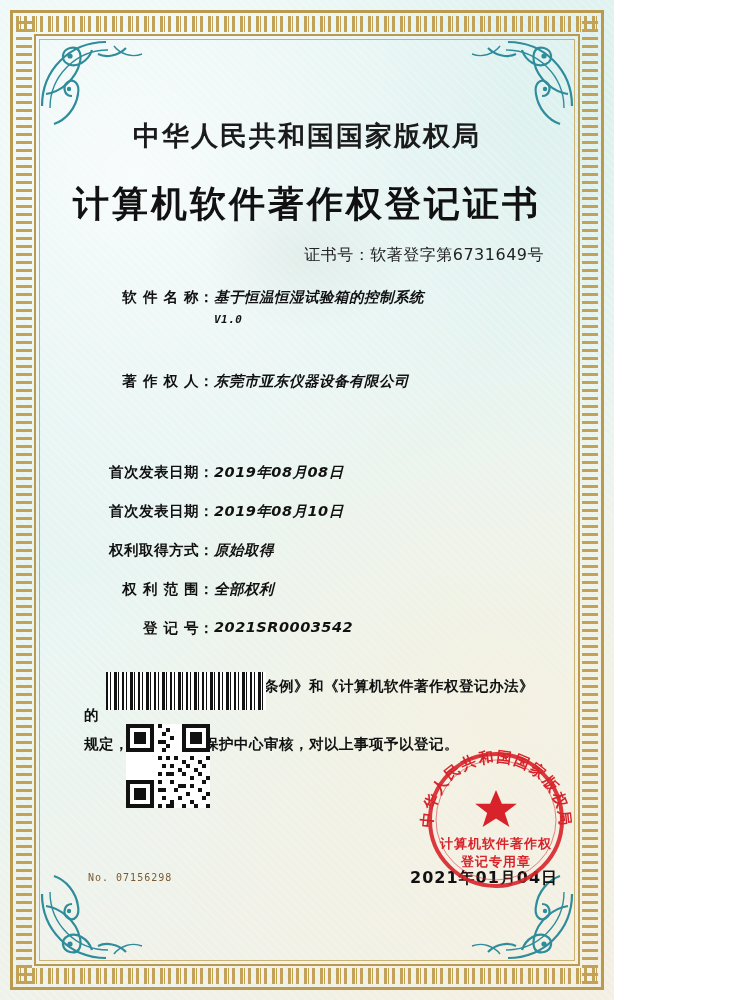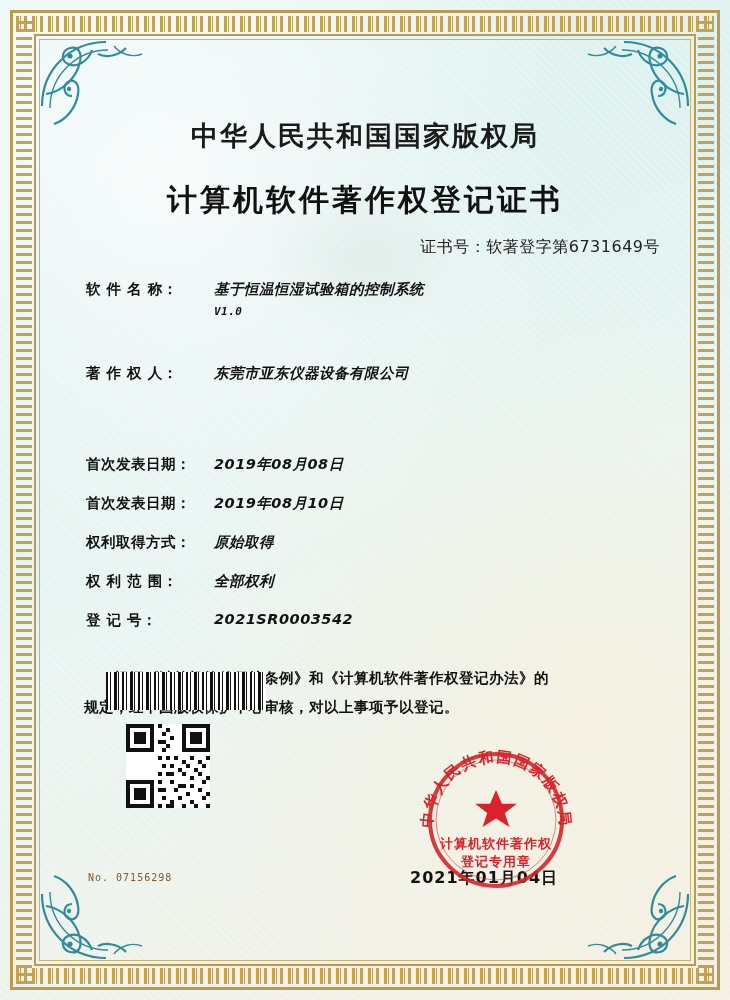--- a/index.html
+++ b/index.html
@@ -10,21 +10,21 @@
   body {
     width: 730px;
     height: 1000px;
     font-family: "Liberation Sans", sans-serif;
     overflow: hidden;
   }
 
   
   .certificate {
     position: relative;
-    width: 730px;
+    width: 614px;
     height: 1000px;
     background: linear-gradient(160deg, #e7f6f4 0%, #ddf1ef 25%, #e9f5f2 55%, #f3efe4 100%);
     box-sizing: border-box;
     overflow: hidden;
   }
 
   
   .paper-wash {
     position: absolute;
     inset: 0;
@@ -116,21 +116,21 @@
     font-family: "DejaVu Serif", "Liberation Serif", serif;
     font-size: 27px;
     letter-spacing: 2px;
     color: #1b1b1b;
     font-weight: bold;
     margin-top: 58px;
   }
   .title-sub {
     text-align: center;
     font-family: "DejaVu Serif", "Liberation Serif", serif;
-    font-size: 30px;
+    font-size: 36px;
     letter-spacing: 3px;
     color: #111111;
     font-weight: bold;
     margin-top: 26px;
   }
   .cert-no {
     text-align: right;
     font-size: 16px;
     color: #222;
     margin-top: 16px;
@@ -151,20 +151,21 @@
     font-family: "DejaVu Sans", "Liberation Sans", sans-serif;
   }
   .field-label {
     width: 128px;
     flex: 0 0 128px;
     font-size: 14.5px;
     color: #111;
     letter-spacing: 0.5px;
     font-weight: 600;
     white-space: pre;
+    text-align: right;
   }
   .field-value {
     font-size: 14.5px;
     color: #111;
     letter-spacing: 0.5px;
     font-weight: 600;
     font-style: italic;
   }
   .field-value .line2 {
     display: block;

